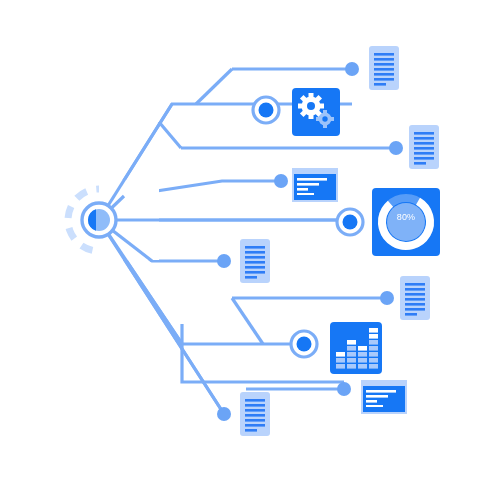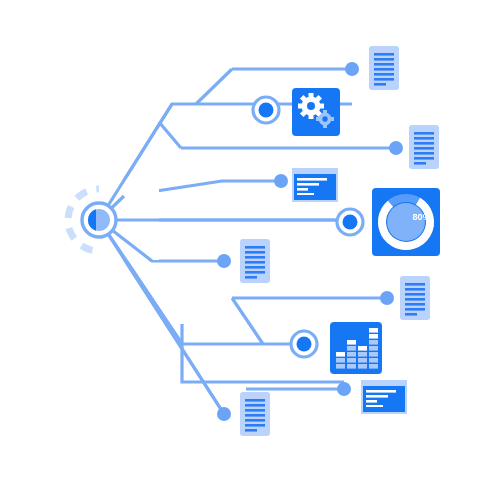--- a/index.html
+++ b/index.html
@@ -2,21 +2,21 @@
 <html><head>
 <meta charset="utf-8">
 <style>
   html,body{margin:0;padding:0;background:#ffffff;}
   body{width:500px;height:500px;overflow:hidden;
        font-family:"Liberation Sans", sans-serif;}
   #stage{position:relative;width:500px;height:500px;background:#ffffff;}
   #net{position:absolute;left:0;top:0;width:500px;height:500px;}
   .donut-label{
     position:absolute;left:381px;top:212px;width:50px;
-    text-align:right;font-size:9px;font-weight:bold;color:#ffffff;
+    text-align:center;font-size:9px;font-weight:normal;color:#ffffff;
     font-family:"Liberation Sans", sans-serif;letter-spacing:.2px;
   }
 </style>
 </head>
 <body>
 
 <div id="stage">
 
   <svg id="net" viewBox="0 0 500 500">
     <defs>

